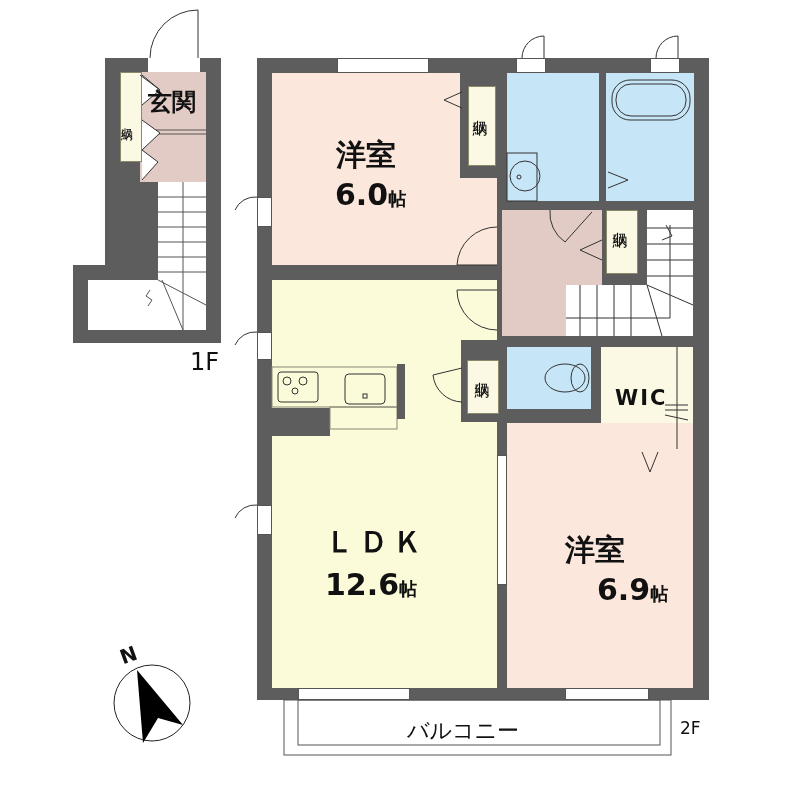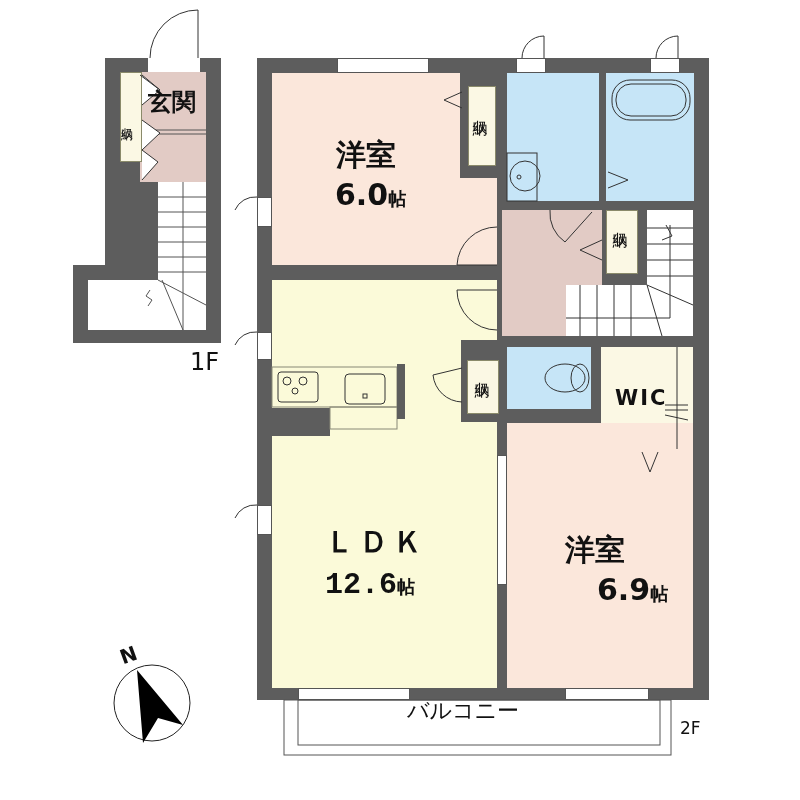--- a/index.html
+++ b/index.html
@@ -175,30 +175,30 @@
     </g>
     <rect x="397" y="364" width="8" height="55" fill="#5d5d5d"></rect>
   </svg>
 
   <div class="lbl big" style="left:336px;top:140px;">洋室</div>
   <div class="lbl area" style="left:335px;top:180px;">
     <span>6.0</span><small>帖</small>
   </div>
 
   <div class="lbl big" style="left:325px;top:527px;letter-spacing:4px;">ＬＤＫ</div>
-  <div class="lbl area" style="left:325px;top:570px;font-family:Liberation Mono, monospace;">
+  <div class="lbl area" style="left:325px;top:570px;">
     <span>12.6</span><small>帖</small>
   </div>
 
   <div class="lbl big" style="left:565px;top:535px;">洋室</div>
   <div class="lbl area" style="left:565px;top:575px;margin-left:32px;">
     <span>6.9</span><small>帖</small>
   </div>
 
-  <div class="lbl" style="left:407px;top:700px;font-size:22px;">バルコニー</div>
+  <div class="lbl" style="left:407px;top:720px;font-size:22px;">バルコニー</div>
   <div class="lbl" style="left:680px;top:720px;font-size:17px;">2F</div>
 </div>
 
 <div>
   <svg style="left:0;top:0;" width="800" height="800">
     <circle cx="152" cy="703" r="38" stroke="#222" fill="none" stroke-width="1"></circle>
     <polygon points="137,670 183,725 158,718 143,743" fill="#000"></polygon>
   </svg>
   <div class="lbl" style="left:120px;top:645px;font-size:20px;font-weight:bold;transform:rotate(-20deg);">N</div>
 </div>

